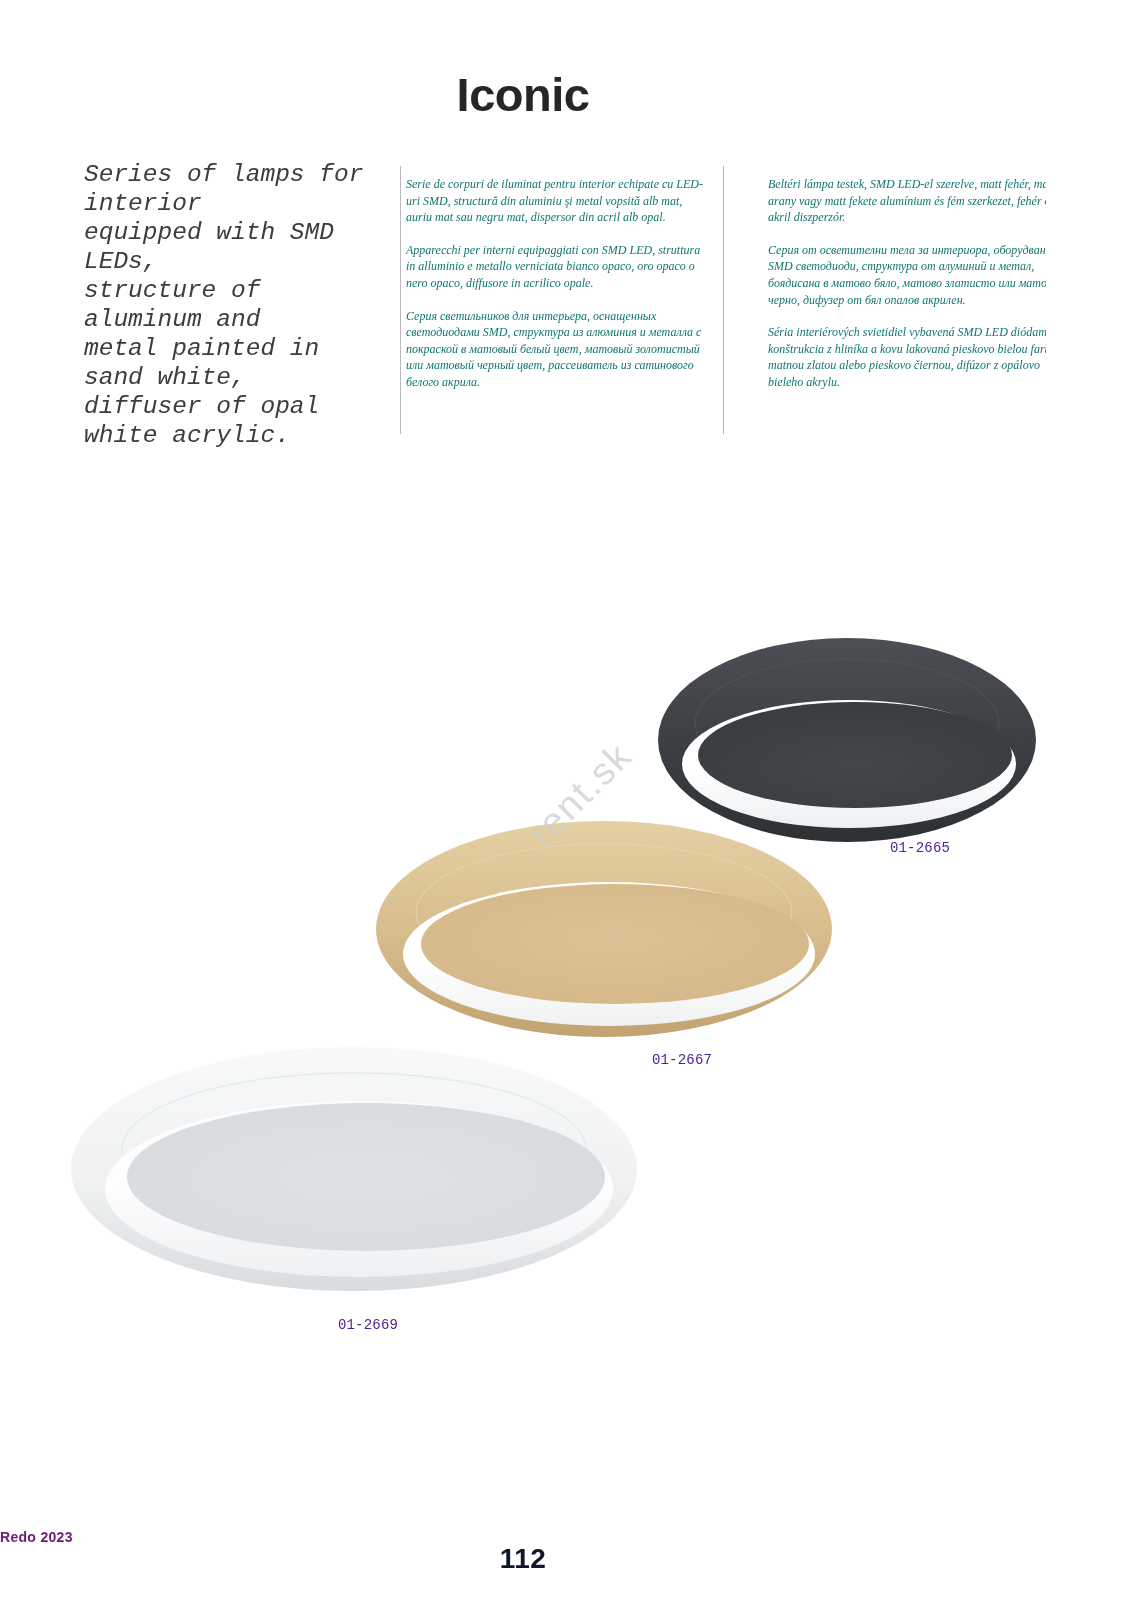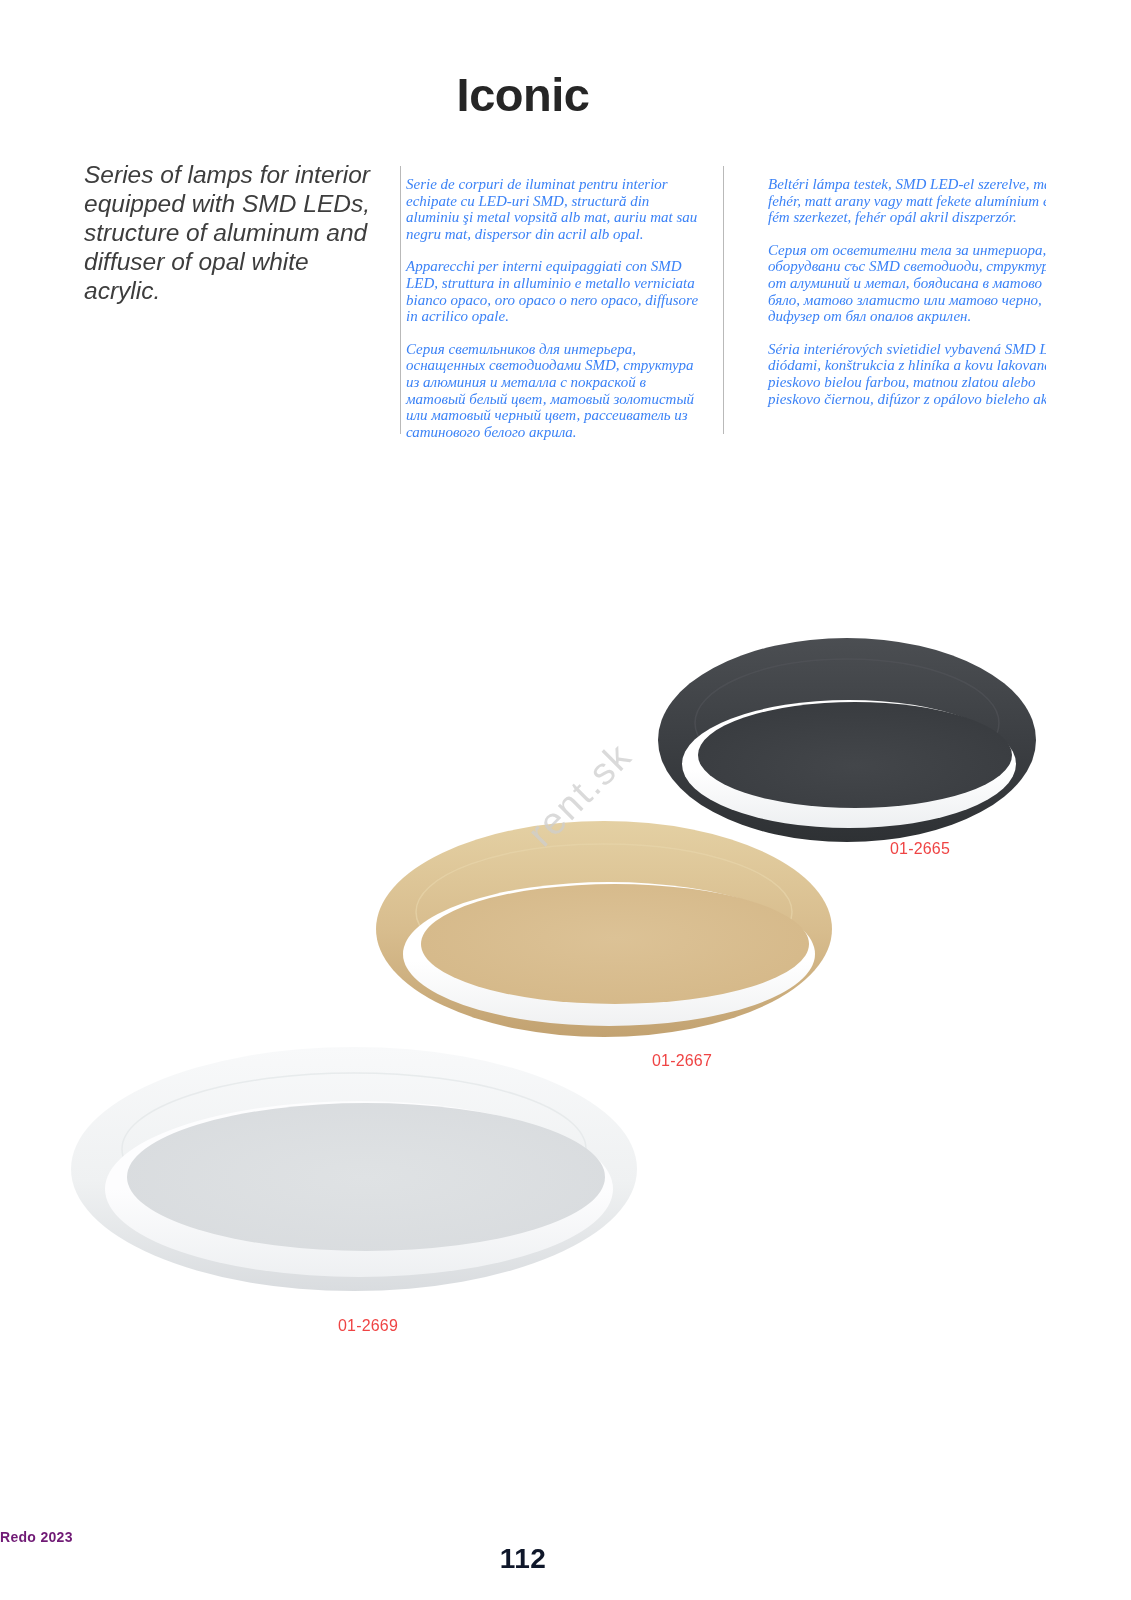--- a/index.html
+++ b/index.html
@@ -12,42 +12,42 @@
   }
   .title{
     position:absolute;left:0;right:0;top:70px;
     text-align:center;
     font-family:"Liberation Sans",sans-serif;
     font-weight:700;font-size:47px;line-height:50px;
     letter-spacing:-0.5px;color:#262626;
   }
   .intro-en{
     position:absolute;left:84px;top:160px;width:300px;
-    font-family:Liberation Sans, sans-serif;font-style:italic;
+    font-family:Liberation Mono, monospace;font-style:italic;
     font-size:24.5px;line-height:29px;color:#3d3d3d;
   }
   .vdivider{
     position:absolute;top:166px;height:268px;width:1px;background:#b9b9b9;
   }
   .vdivider.d1{left:400px;}
   .vdivider.d2{left:723px;}
   .intro-col{
     position:absolute;top:176px;
     font-family:"Liberation Serif",serif;font-style:italic;
-    font-size:15px;line-height:16.6px;color:#3b82f6;
+    font-size:12px;line-height:16.6px;color:#0f766e;
   }
   .intro-col p{margin:0 0 16px 0;}
   .intro-col.c2{left:406px;width:300px;}
   .intro-col.c3{left:768px;width:308px;}
   .lamp{position:absolute;}
   .lamp svg{display:block;width:100%;height:100%;}
   .product-code{
     position:absolute;width:130px;text-align:center;
-    font-family:Liberation Sans, sans-serif;
-    font-size:16px;color:#ef4444;letter-spacing:0.2px;
+    font-family:Liberation Mono, monospace;
+    font-size:14px;color:#4c1d95;letter-spacing:0.2px;
   }
   .code-1{left:855px;top:840px;}
   .code-2{left:617px;top:1052px;}
   .code-3{left:303px;top:1317px;}
   .watermark{
     position:absolute;left:468px;top:698px;width:224px;height:192px;
     display:flex;align-items:center;justify-content:center;
     pointer-events:none;z-index:6;
   }
   .watermark span{
@@ -69,20 +69,21 @@
 <body>
 
 <div class="page">
 
   <div class="title">Iconic</div>
 
   <div class="intro-en">
     <div>Series of lamps for interior</div>
     <div>equipped with SMD LEDs,</div>
     <div>structure of aluminum and</div>
+    <div>metal painted in sand white,</div>
     <div>diffuser of opal white acrylic.</div>
   </div>
 
   <div class="vdivider d1"></div>
 
   <div class="intro-col c2">
     <p>Serie de corpuri de iluminat pentru interior echipate cu LED-uri SMD, structură din aluminiu şi metal vopsită alb mat, auriu mat sau negru mat, dispersor din acril alb opal.</p>
     <p>Apparecchi per interni equipaggiati con SMD LED, struttura in alluminio e metallo verniciata bianco opaco, oro opaco o nero opaco, diffusore in acrilico opale.</p>
     <p>Серия светильников для интерьера, оснащенных светодиодами SMD, структура из алюминия и металла с покраской в матовый белый цвет, матовый золотистый или матовый черный цвет, рассеиватель из сатинового белого акрила.</p>
   </div>

